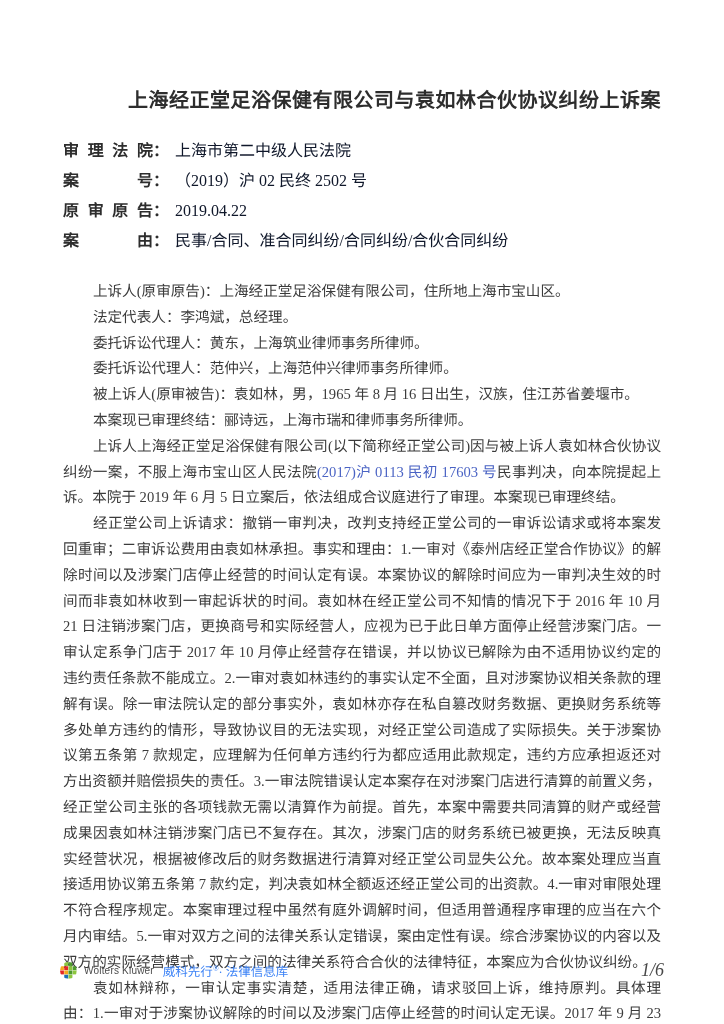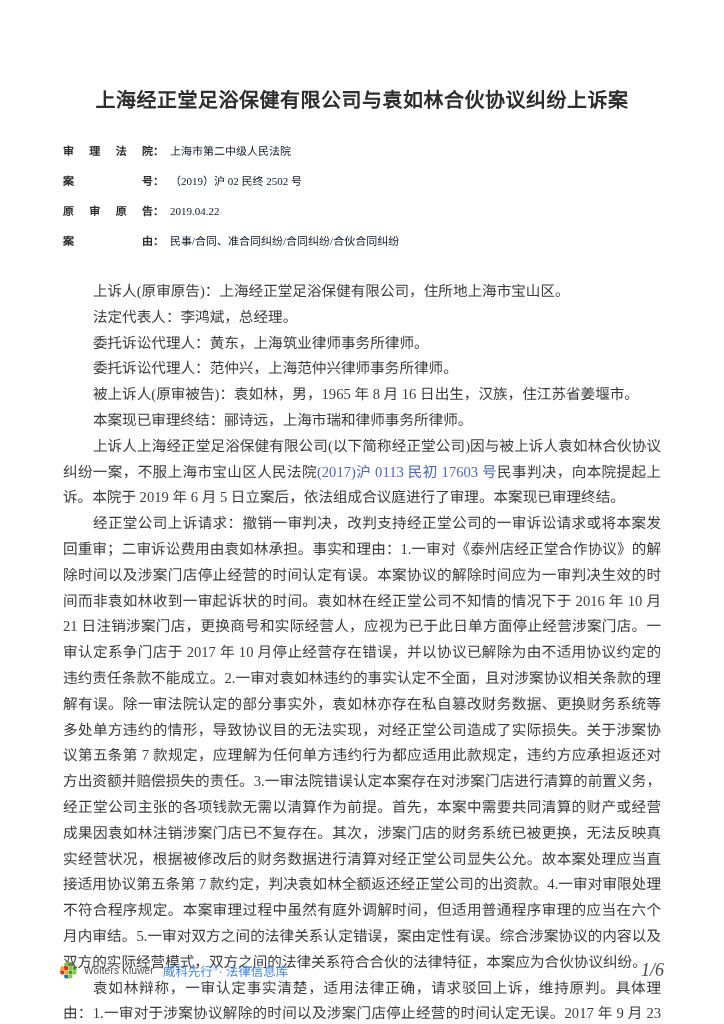--- a/index.html
+++ b/index.html
@@ -12,36 +12,36 @@
     background: #ffffff;
     font-family: "Liberation Serif", "DejaVu Serif", serif;
     color: #3b3b3b;
     overflow: hidden;
   }
   .doc-title {
     position: absolute;
     top: 84px;
     left: 63px;
     right: 63px;
-    text-align: center;
+    text-align: right;
     font-size: 20px;
     font-weight: bold;
     color: #2d2d2d;
     letter-spacing: 0.5px;
   }
   .meta-block {
     position: absolute;
     top: 140px;
     left: 63px;
     right: 63px;
   }
   .meta-row {
     display: flex;
     align-items: baseline;
-    font-size: 11px;
+    font-size: 16px;
     line-height: 22px;
     margin-bottom: 8px;
   }
   .meta-label {
     display: inline-block;
     width: 90px;
     font-weight: bold;
     color: #2d2d2d;
     text-align: justify;
     text-align-last: justify;

